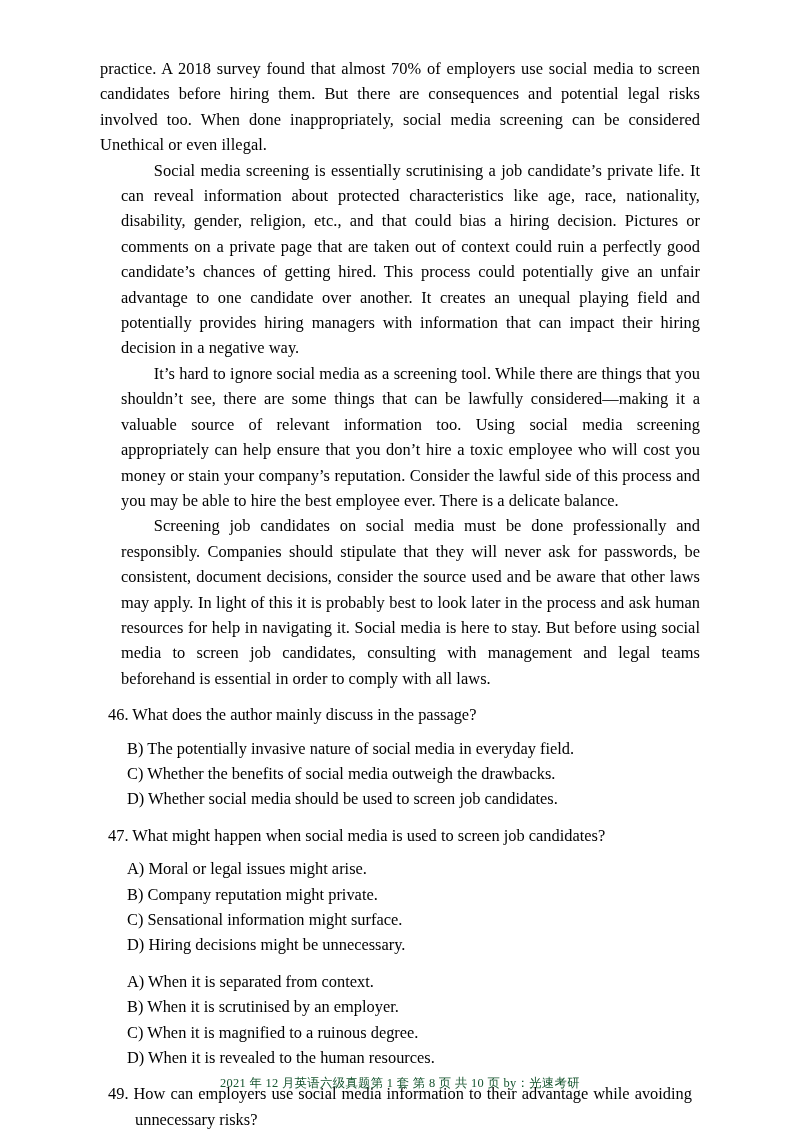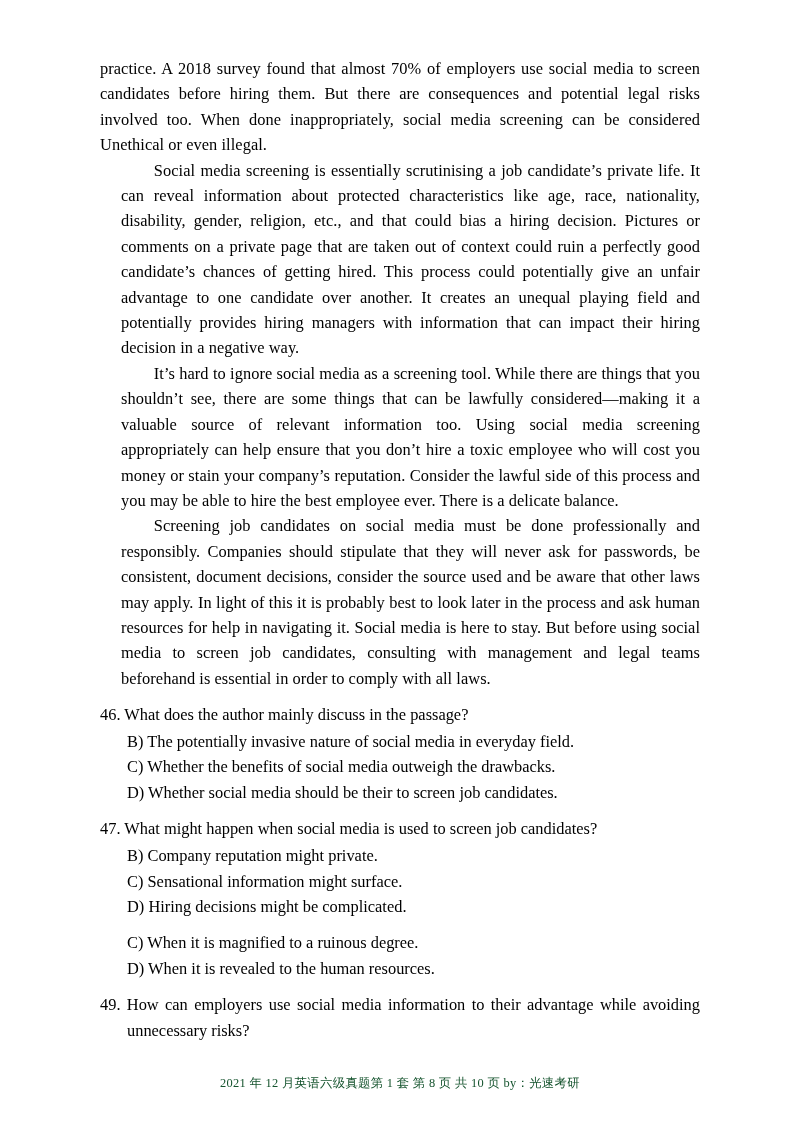--- a/index.html
+++ b/index.html
@@ -43,21 +43,21 @@
     text-indent: 2em;
     margin-left: 21px;
   }
   
   .qblock {
     margin-top: 11px;
   }
   .qstem {
     font-size: 16.4px;
     line-height: 25.4px;
-    margin: 0;
+    margin: 8px;
     padding-left: 27px;
     text-indent: -27px;
     text-align: left;
   }
   .qstem.justified {
     text-align: justify;
     text-justify: inter-word;
   }
   .qopt {
     font-size: 16.4px;
@@ -94,35 +94,38 @@
     <p class="para">practice. A 2018 survey found that almost 70% of employers use social media to screen candidates before hiring them. But there are consequences and potential legal risks involved too. When done inappropriately, social media screening can be considered Unethical or even illegal.</p>
     <p class="para indent">Social media screening is essentially scrutinising a job candidate’s private life. It can reveal information about protected characteristics like age, race, nationality, disability, gender, religion, etc., and that could bias a hiring decision. Pictures or comments on a private page that are taken out of context could ruin a perfectly good candidate’s chances of getting hired. This process could potentially give an unfair advantage to one candidate over another. It creates an unequal playing field and potentially provides hiring managers with information that can impact their hiring decision in a negative way.</p>
     <p class="para indent">It’s hard to ignore social media as a screening tool. While there are things that you shouldn’t see, there are some things that can be lawfully considered—making it a valuable source of relevant information too. Using social media screening appropriately can help ensure that you don’t hire a toxic employee who will cost you money or stain your company’s reputation. Consider the lawful side of this process and you may be able to hire the best employee ever. There is a delicate balance.</p>
     <p class="para indent">Screening job candidates on social media must be done professionally and responsibly. Companies should stipulate that they will never ask for passwords, be consistent, document decisions, consider the source used and be aware that other laws may apply. In light of this it is probably best to look later in the process and ask human resources for help in navigating it. Social media is here to stay. But before using social media to screen job candidates, consulting with management and legal teams beforehand is essential in order to comply with all laws.</p>
 
     <div class="qblock">
       <p class="qstem">46. What does the author mainly discuss in the passage?</p>
       <div class="qopts">
         <p class="qopt">B) The potentially invasive nature of social media in everyday field.</p>
         <p class="qopt">C) Whether the benefits of social media outweigh the drawbacks.</p>
-        <p class="qopt">D) Whether social media should be their to screen job candidates.</p>
+        <p class="qopt">D) Whether social media should be used to screen job candidates.</p>
       </div>
     </div>
 
     <div class="qblock">
       <p class="qstem">47. What might happen when social media is used to screen job candidates?</p>
       <div class="qopts">
+        <p class="qopt">A) Moral or legal issues might arise.</p>
         <p class="qopt">B) Company reputation might private.</p>
         <p class="qopt">C) Sensational information might surface.</p>
-        <p class="qopt">D) Hiring decisions might be complicated.</p>
+        <p class="qopt">D) Hiring decisions might be unnecessary.</p>
       </div>
     </div>
 
     <div class="qblock">
       <div class="qopts">
+        <p class="qopt">A) When it is separated from context.</p>
+        <p class="qopt">B) When it is scrutinised by an employer.</p>
         <p class="qopt">C) When it is magnified to a ruinous degree.</p>
         <p class="qopt">D) When it is revealed to the human resources.</p>
       </div>
     </div>
 
     <div class="qblock">
       <p class="qstem justified">49. How can employers use social media information to their advantage while avoiding unnecessary risks?</p>
     </div>
 
   </div>

